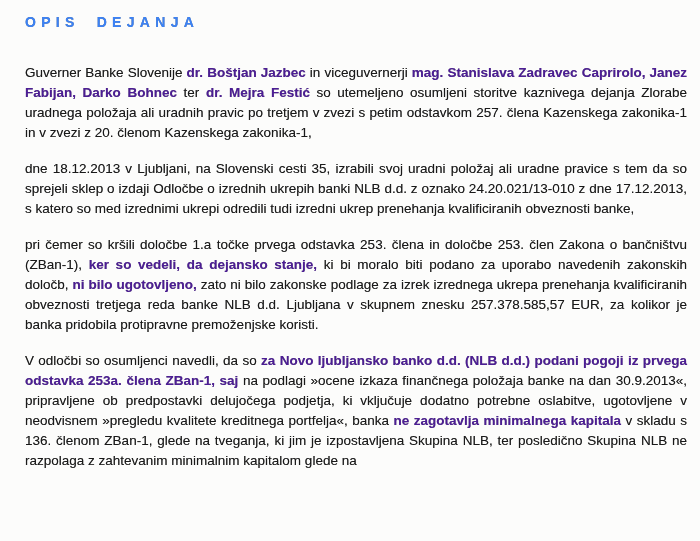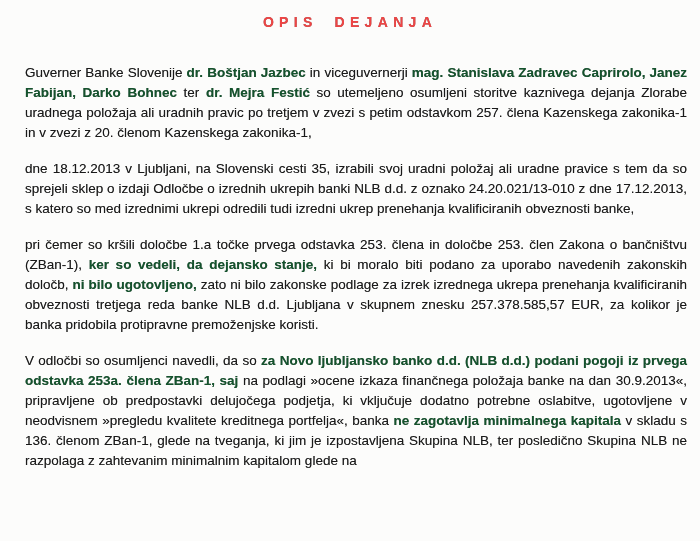--- a/index.html
+++ b/index.html
@@ -19,39 +19,38 @@
   }
   .page {
     box-sizing: border-box;
     width: 700px;
     height: 541px;
     padding: 14px 13px 0 25px;
     overflow: hidden;
   }
   .doc-title {
     margin: 0 12px 33px 0;
-    text-align: center;
     font-size: 14px;
     font-weight: 700;
     letter-spacing: 0.38em;
     word-spacing: 0.55em;
-    color: #ef4444;
+    color: #3b82f6;
     text-shadow: 0 0 0.5px rgba(0,0,0,0.55);
   }
   .doc-body p {
     margin: 0 0 16px 0;
     font-size: 13.5px;
     line-height: 20px;
     text-align: justify;
     color: #1a1a1a;
     text-shadow: 0 0 0.4px rgba(0,0,0,0.45);
   }
   .doc-body p span.b {
     font-weight: 700;
-    color: #14532d;
+    color: #4c1d95;
   }
 </style>
 </head>
 <body>
 
 <div class="page">
   <h1 class="doc-title">OPIS DEJANJA</h1>
   <div class="doc-body">
       <p><span>Guverner Banke Slovenije </span><span class="b">dr. Boštjan Jazbec</span><span> in viceguvernerji </span><span class="b">mag. Stanislava Zadravec Caprirolo, Janez Fabijan, Darko Bohnec</span><span> ter </span><span class="b">dr. Mejra Festić</span><span> so utemeljeno osumljeni storitve kaznivega dejanja Zlorabe uradnega položaja ali uradnih pravic po tretjem v zvezi s petim odstavkom 257. člena Kazenskega zakonika-1 in v zvezi z 20. členom Kazenskega zakonika-1,</span></p>
       <p><span>dne 18.12.2013 v Ljubljani, na Slovenski cesti 35, izrabili svoj uradni položaj ali uradne pravice s tem da so sprejeli sklep o izdaji Odločbe o izrednih ukrepih banki NLB d.d. z oznako 24.20.021/13-010 z dne 17.12.2013, s katero so med izrednimi ukrepi odredili tudi izredni ukrep prenehanja kvalificiranih obveznosti banke,</span></p>

